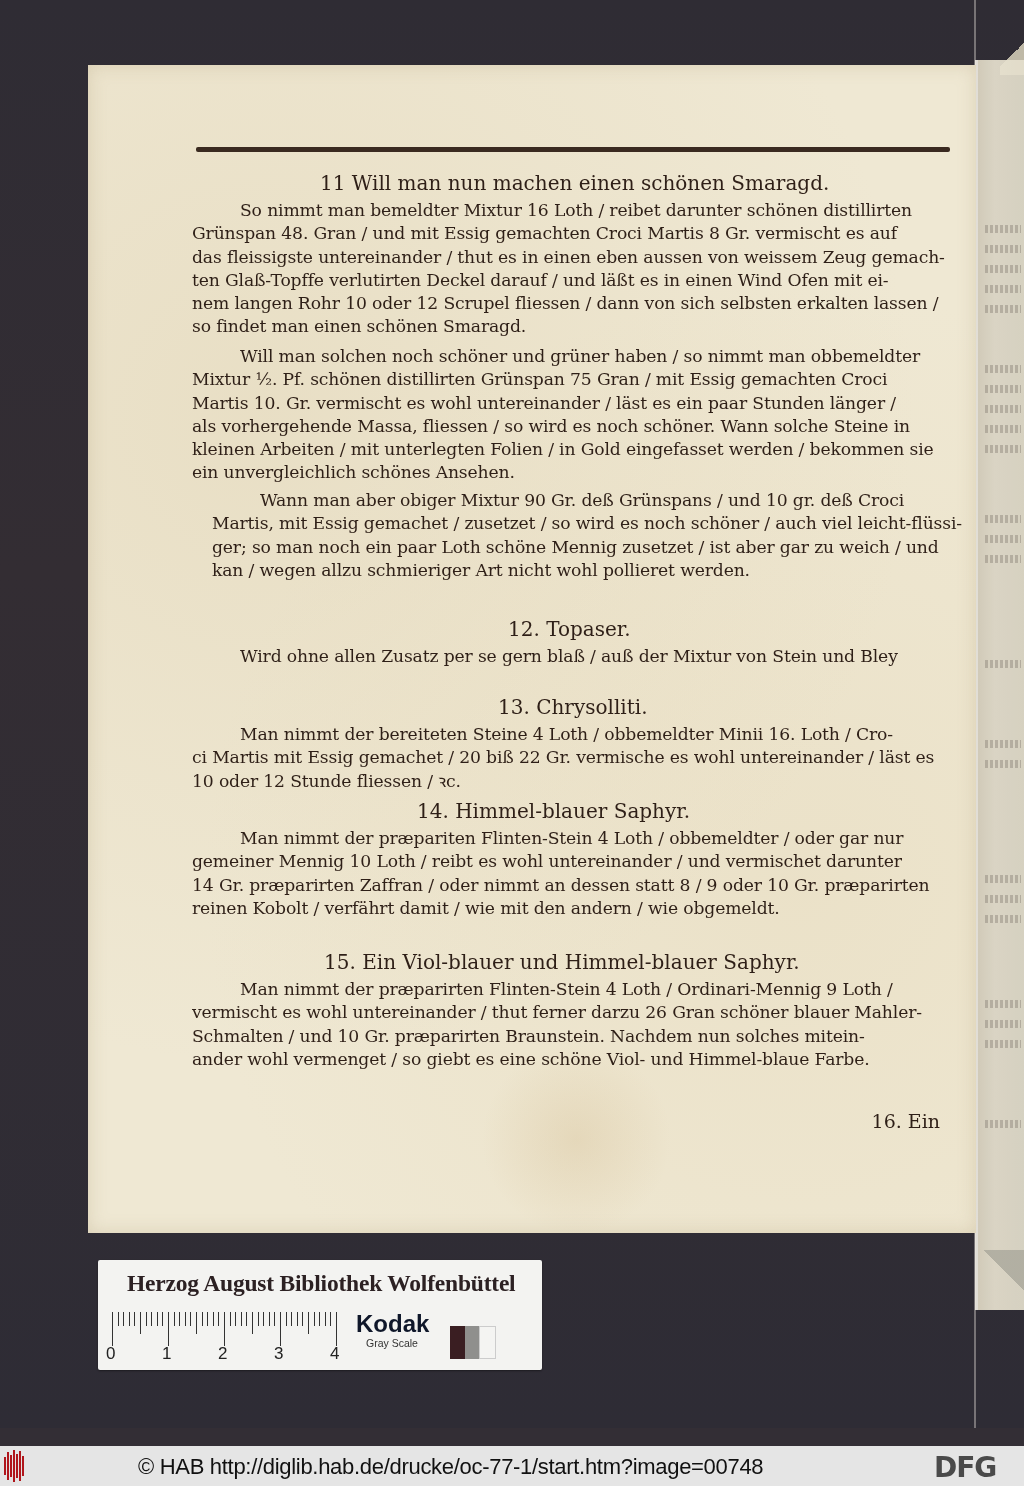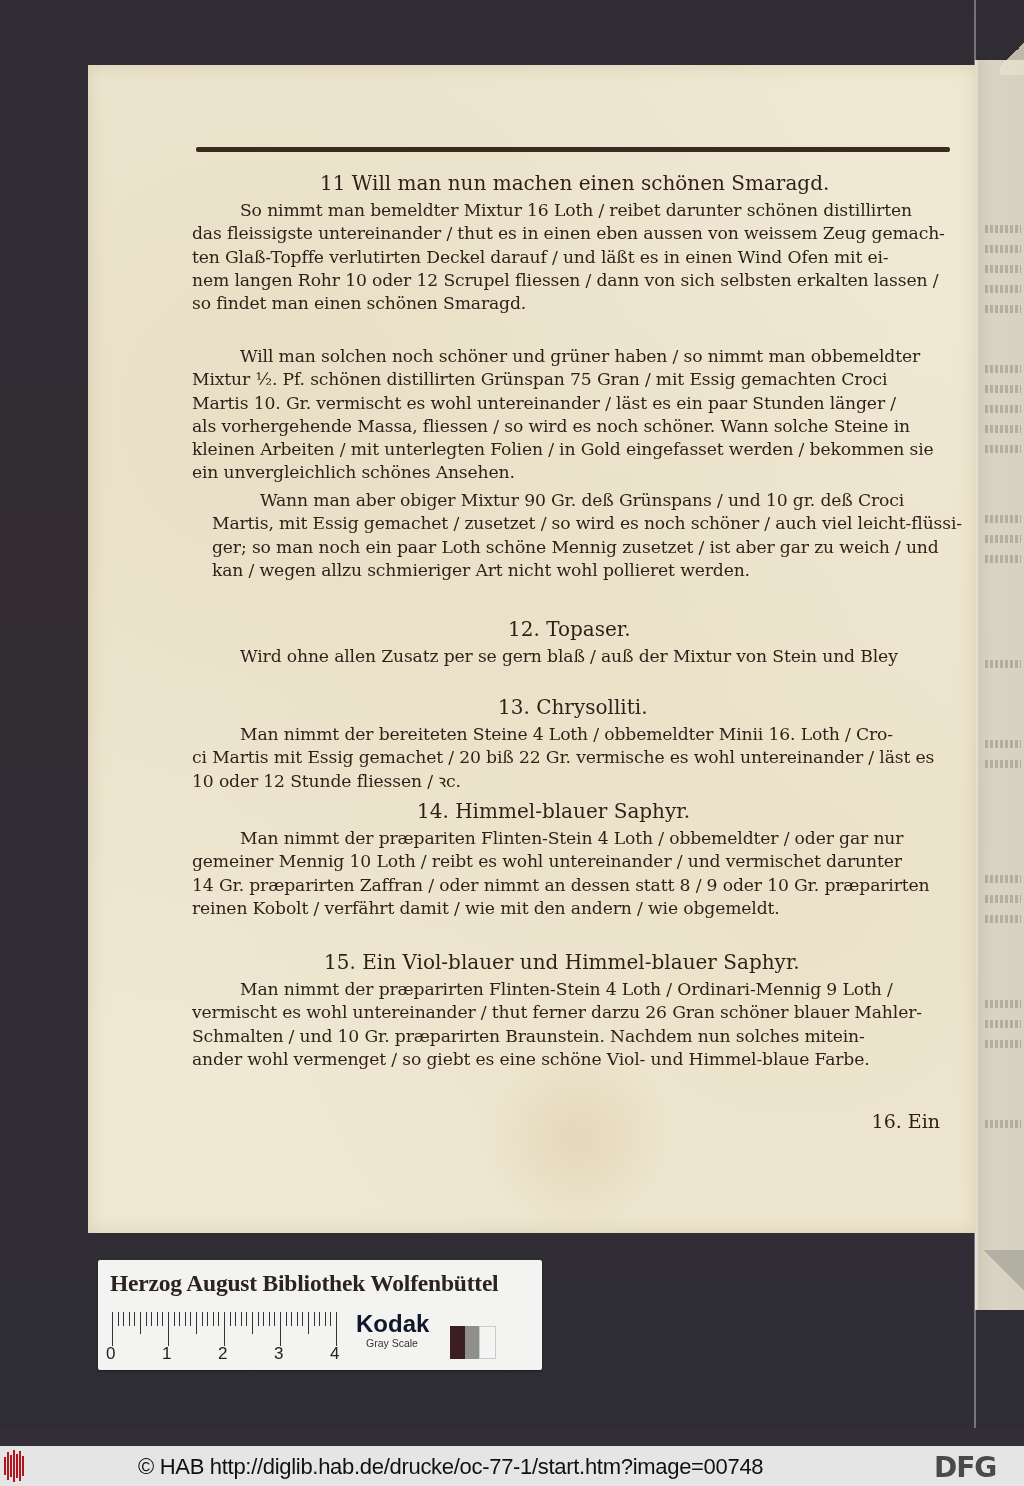--- a/index.html
+++ b/index.html
@@ -82,21 +82,21 @@
       position: absolute; right: 36px; top: 1045px; font-size: 19px;
     }
 
     
     .target-card {
       position: absolute; left: 98px; top: 1260px; width: 444px; height: 110px;
       background: #f3f3f1; border-radius: 2px;
       box-shadow: 0 1px 2px rgba(0,0,0,0.4);
     }
     .target-title {
-      position: absolute; left: 12px; top: 10px;
+      position: absolute; left: 29px; top: 10px;
       font-family: "Liberation Serif", serif; font-weight: bold;
       font-size: 23.5px; color: #2c2123; letter-spacing: -0.2px; white-space: nowrap;
     }
     .ruler {
       position: absolute; left: 14px; top: 52px; width: 230px; height: 36px;
     }
     .ruler .tick { position: absolute; top: 0; width: 1px; background: #333; }
     .ruler-labels {
       position: absolute; left: 8px; top: 84px; width: 250px; height: 20px;
     }
@@ -174,20 +174,21 @@
   <div class="ghost" style="top:1060px"></div>
 </div>
 <div class="facing-bottom-shade"></div>
 
 <div class="page">
   <div class="head-rule"></div>
 
   <div class="section-heading" style="left:232px; top:106px;">11 Will man nun machen einen schönen Smaragd.</div>
   <div class="para" style="top:134px;">
     <span class="line indent">So nimmt man bemeldter Mixtur 16 Loth / reibet darunter schönen distillirten</span>
+    <span class="line">Grünspan 48. Gran / und mit Essig gemachten Croci Martis 8 Gr. vermischt es auf</span>
     <span class="line">das fleissigste untereinander / thut es in einen eben aussen von weissem Zeug gemach-</span>
     <span class="line">ten Glaß-Topffe verlutirten Deckel darauf / und läßt es in einen Wind Ofen mit ei-</span>
     <span class="line">nem langen Rohr 10 oder 12 Scrupel fliessen / dann von sich selbsten erkalten lassen /</span>
     <span class="line">so findet man einen schönen Smaragd.</span>
   </div>
   <div class="para" style="top:280px;">
     <span class="line indent">Will man solchen noch schöner und grüner haben / so nimmt man obbemeldter</span>
     <span class="line">Mixtur ½. Pf. schönen distillirten Grünspan 75 Gran / mit Essig gemachten Croci</span>
     <span class="line">Martis 10. Gr. vermischt es wohl untereinander / läst es ein paar Stunden länger /</span>
     <span class="line">als vorhergehende Massa, fliessen / so wird es noch schöner.   Wann solche Steine in</span>

